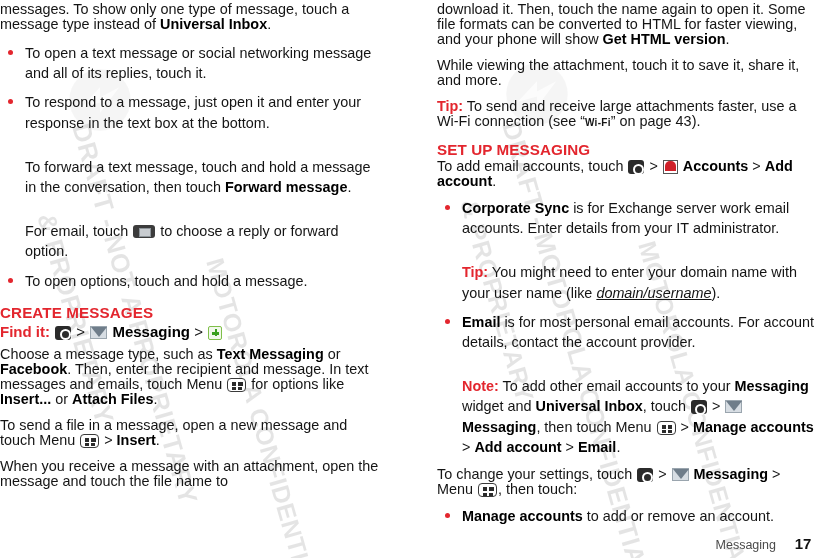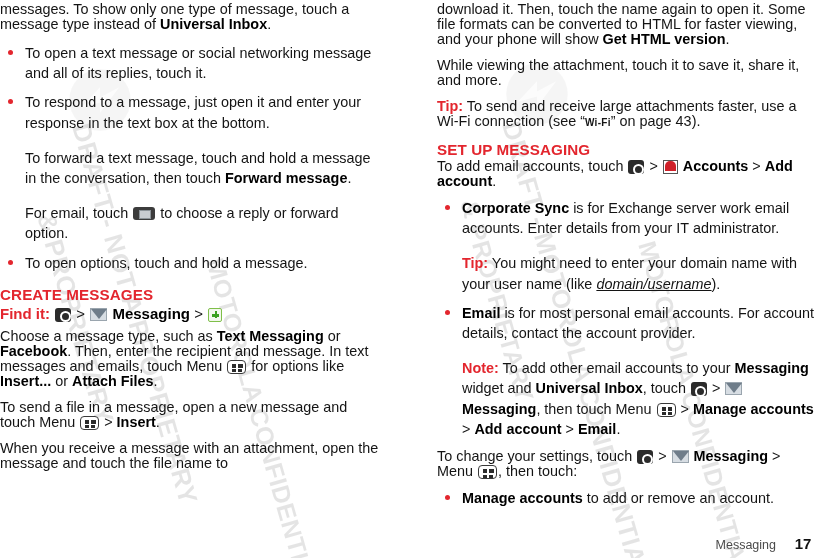--- a/index.html
+++ b/index.html
@@ -107,21 +107,21 @@
     border-radius: 50%;
     background: #E3262E;
   }
   .sub-para {
     padding-left: 25px;
     font-size: 14.4px;
     line-height: 20.2px;
     margin-bottom: 10px;
     color: #141414;
   }
-  li .sub-para { padding-left: 0; margin-top: 15px; margin-bottom: 0; }
+  li .sub-para { padding-left: 0; margin-top: 24px; margin-bottom: 0; }
 
   .smallcaps {
     font-weight: bold;
     font-size: 10px;
     letter-spacing: .3px;
   }
 
   
   .ico {
     display: inline-block;

